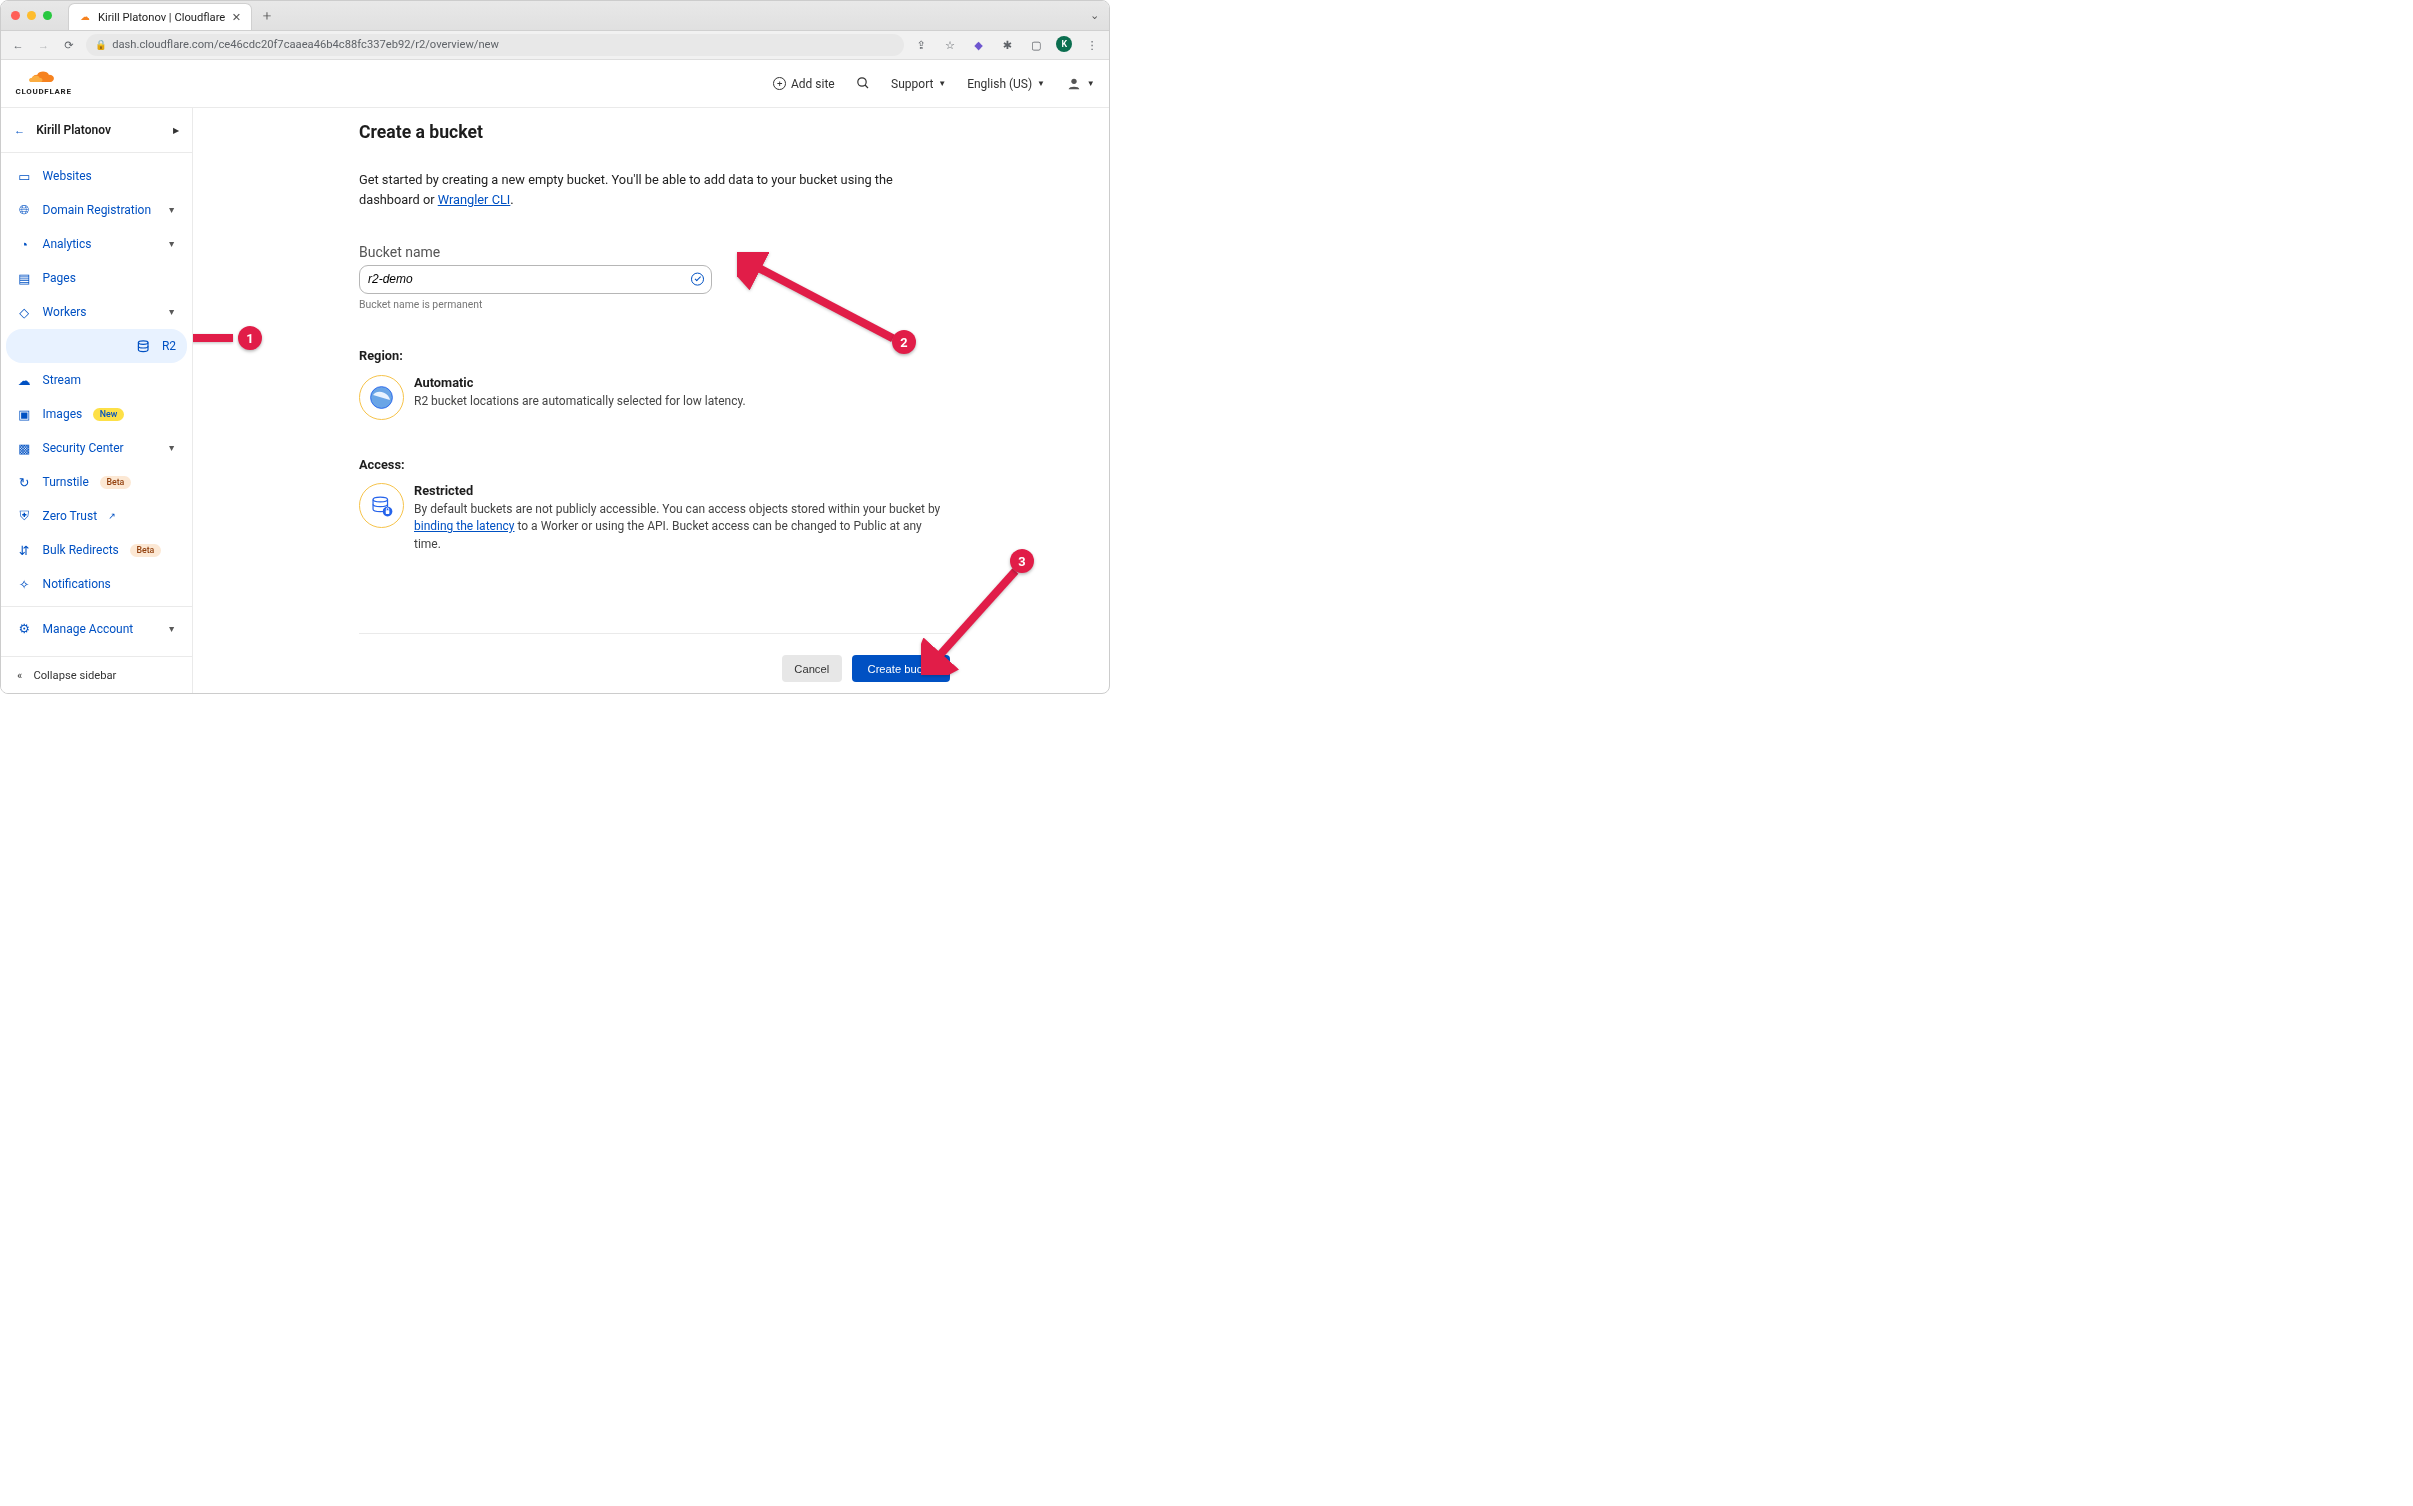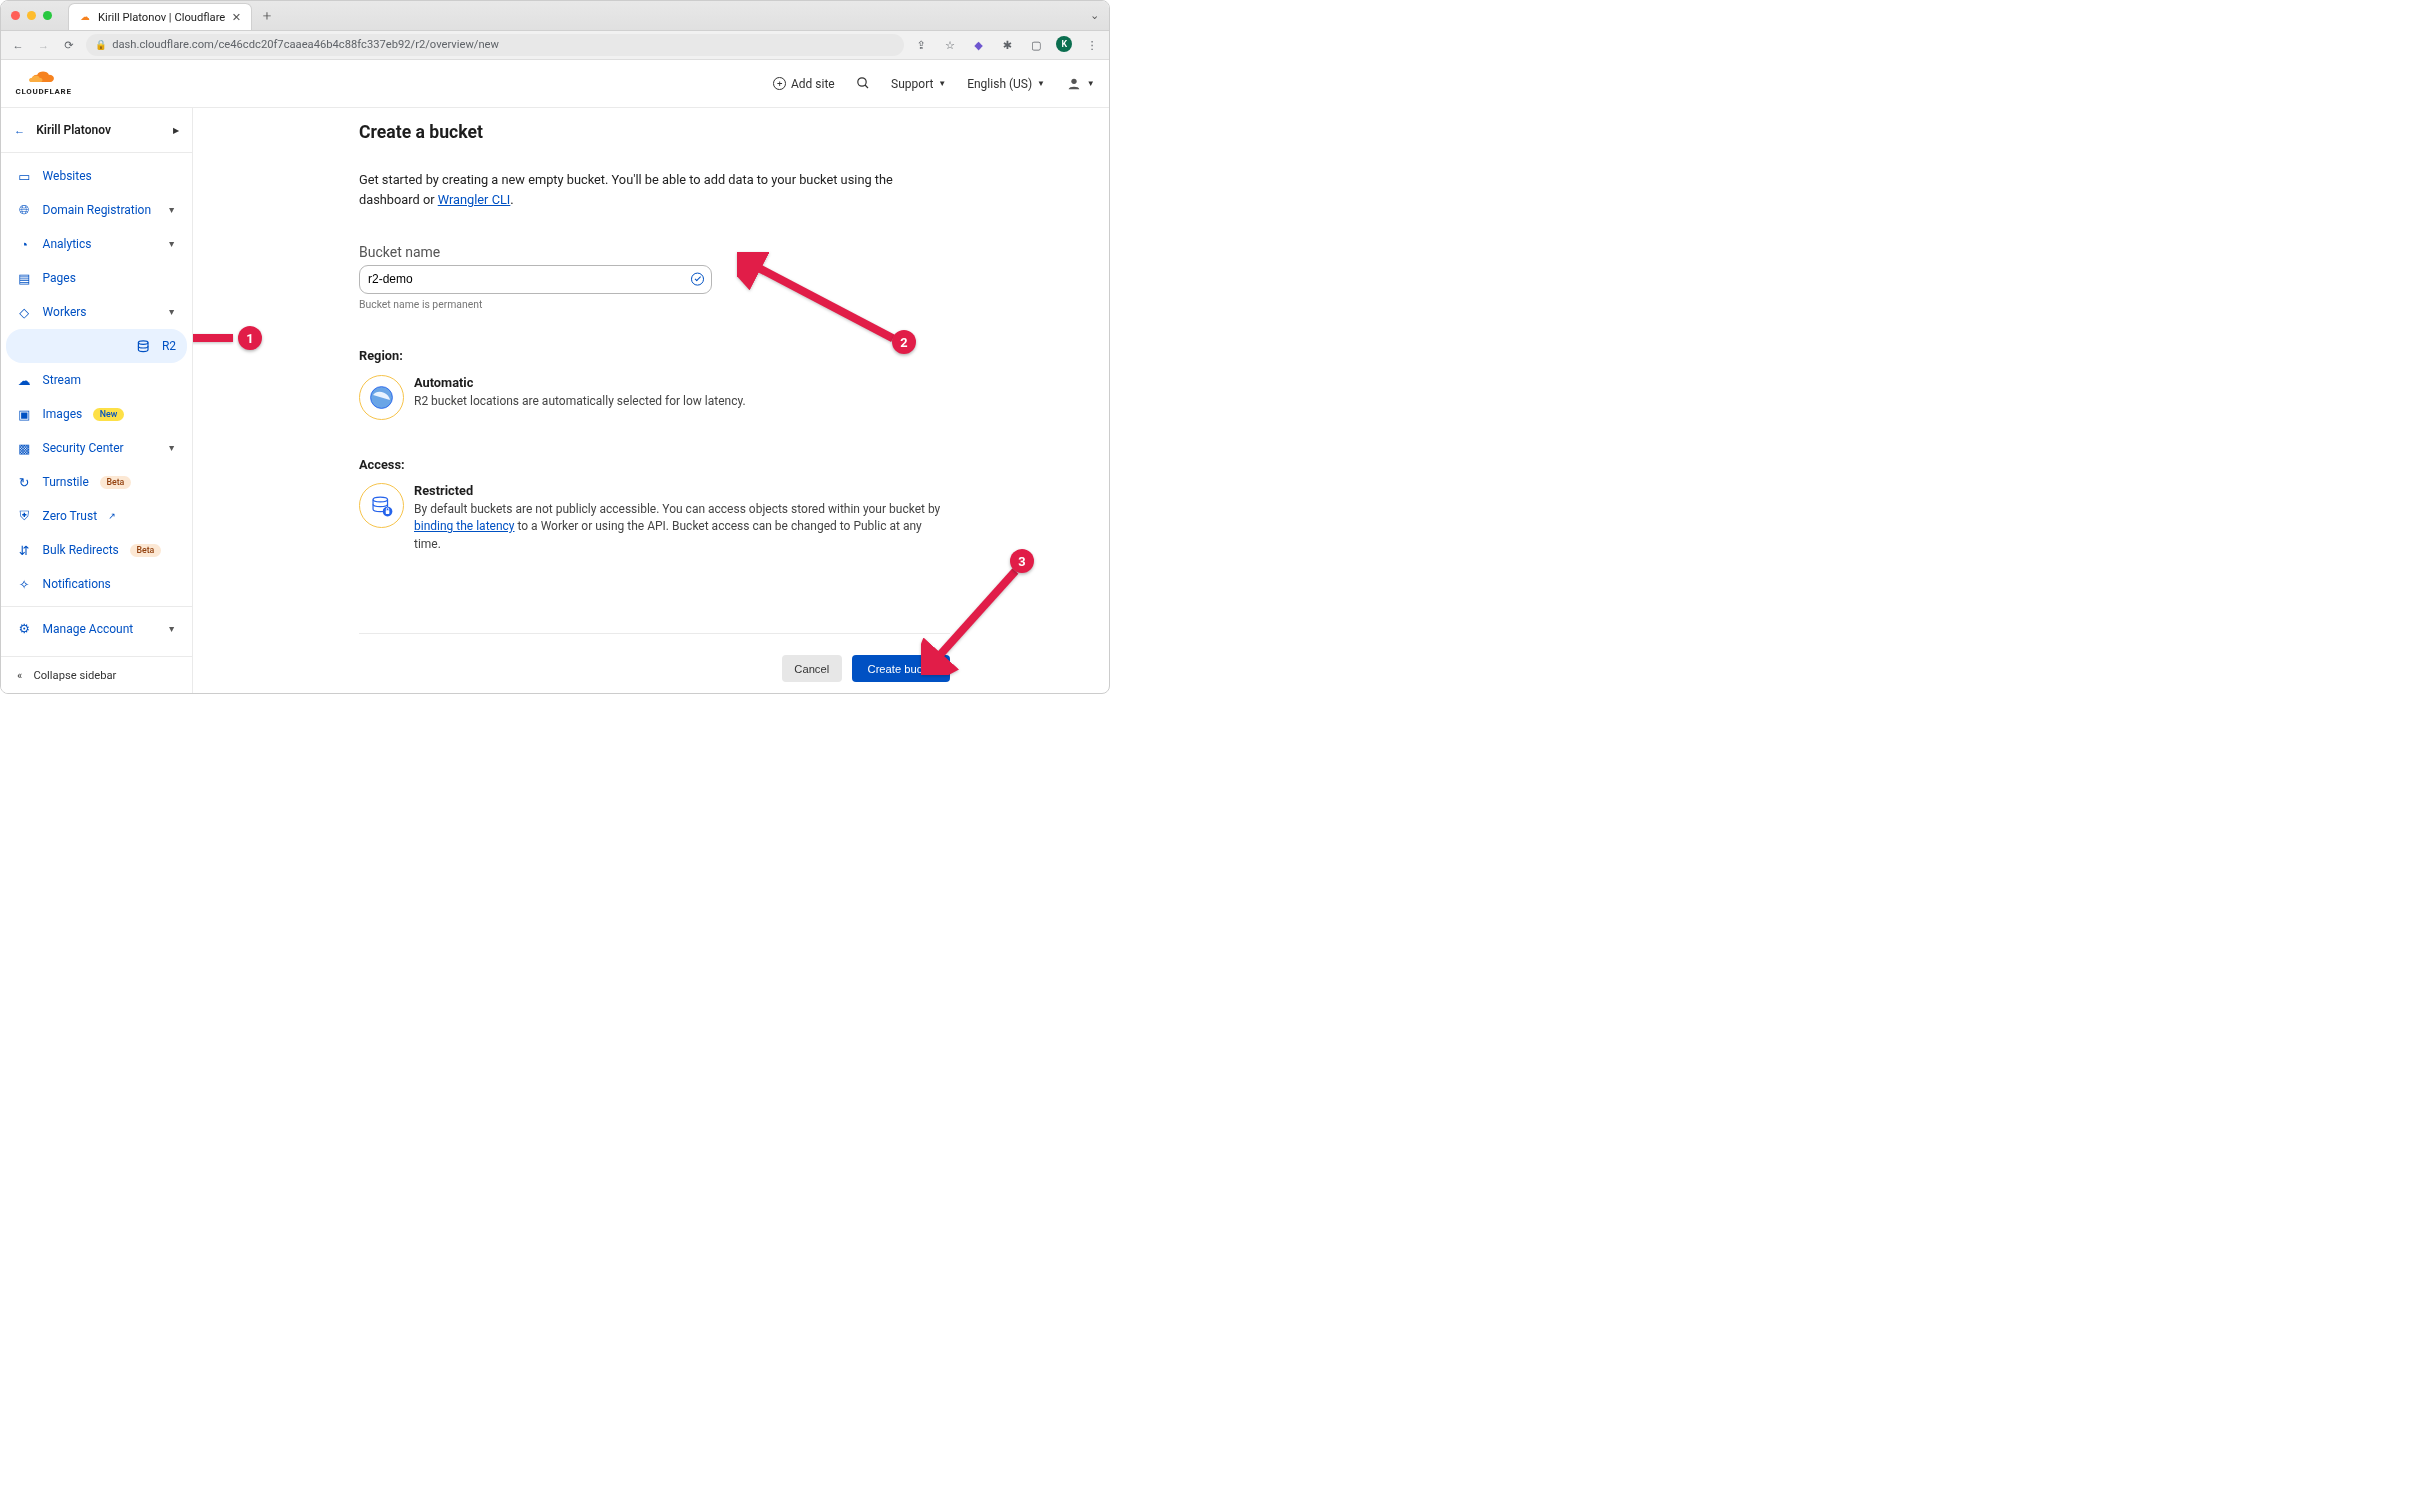--- a/index.html
+++ b/index.html
@@ -54,21 +54,21 @@
 
 
 .main { flex:1; padding: 14.4px 0 0 0; overflow:auto; position:relative;}
 .content { margin-left: 166px; width: 591px; }
 .page-title { font-size: 17.6px; font-weight: 700; margin-bottom: 28px;}
 .intro { font-size: 12.8px; line-height: 1.5; color:#222; margin-bottom: 35px;}
 .intro a { color:#0051c3; text-decoration: underline;}
 
 .field-label { font-size: 14px; color:#555; margin-bottom: 4.8px;}
 .input-wrap { position:relative; width: 353px;}
-.text-input { width:100%; height: 29px; border: 0.8px solid #b6b6b6; border-radius: 9px; padding: 0 29px 1px 8px; font-size: 12px; }
+.text-input { width:100%; height: 29px; border: 0.8px solid #b6b6b6; border-radius: 9px; padding: 0 29px 1px 8px; font-size: 12px; font-style: italic; }
 .valid-icon { position:absolute; right:8px; top:50%; transform:translateY(-50%); width:12.8px; height:12.8px; border:1.2px solid #0051c3; border-radius:50%; display:flex; align-items:center; justify-content:center;}
 .valid-icon::after { content:""; width:4.8px; height:2.4px; border-left:1.2px solid #0051c3; border-bottom:1.2px solid #0051c3; transform: rotate(-45deg); margin-top:-1.6px;}
 .hint { font-size: 10.4px; color:#777; margin-top: 4.8px; }
 
 .section-h { font-size: 12.8px; font-weight: 700; margin-top: 37px; margin-bottom: 11.2px;}
 .info-row { display:flex; gap: 10px; align-items:flex-start;}
 .info-icon { width:45px; height:45px; border:1.6px solid #f6c34a; border-radius:50%; display:flex; align-items:center; justify-content:center; flex-shrink:0; background:#fff;}
 .info-icon svg { width:29px; height:29px;}
 .info-body .info-title { font-size: 12.8px; font-weight:700; margin-bottom:3.2px;}
 .info-body .info-text { font-size: 12px; color:#444; line-height:1.45;}

